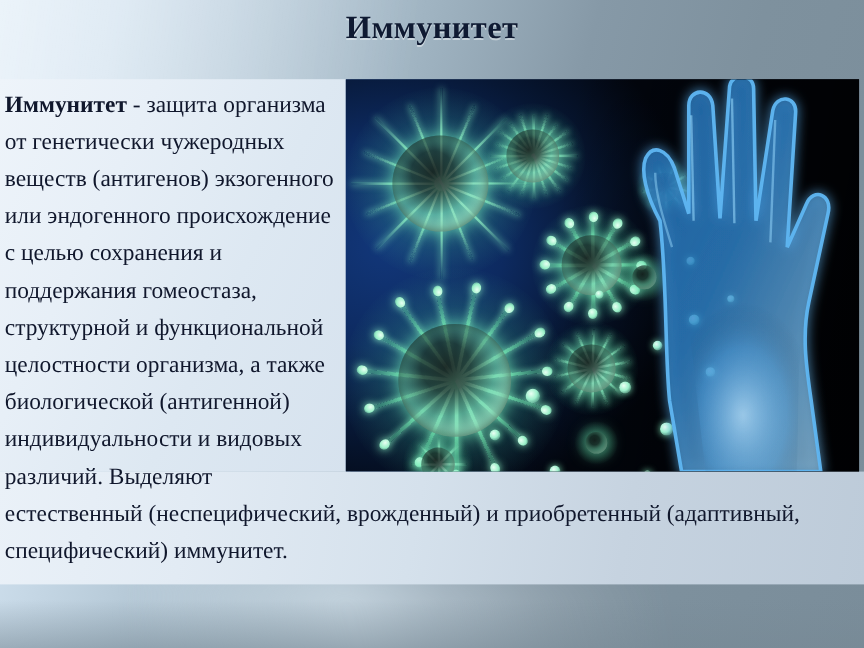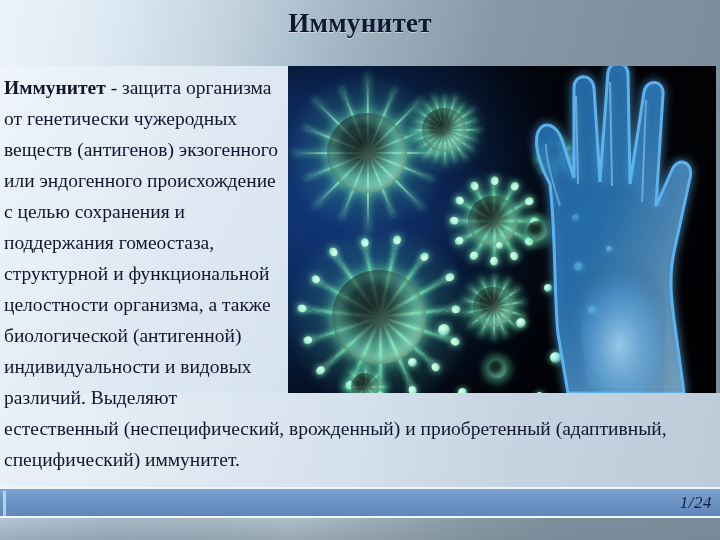--- a/index.html
+++ b/index.html
@@ -469,20 +469,14 @@
             </g>
           </svg>
         </div>
 
       </div>
     </div>
 
     <span style="font-weight:bold;">Иммунитет</span><span> - защита организма от генетически чужеродных веществ (антигенов) экзогенного или эндогенного происхождение с целью сохранения и поддержания гомеостаза, структурной и функциональной целостности организма, а также биологической (антигенной) индивидуальности и видовых различий. Выделяют естественный (неспецифический, врожденный) и приобретенный (адаптивный, специфический) иммунитет.</span>
   </div>
 
-  <div class="band">
-    <div class="band-left-tick"></div>
-    <div class="band-inner">
-      <span class="page-num">1/24</span>
-    </div>
-  </div>
 
 </div>
 
 </body></html>

